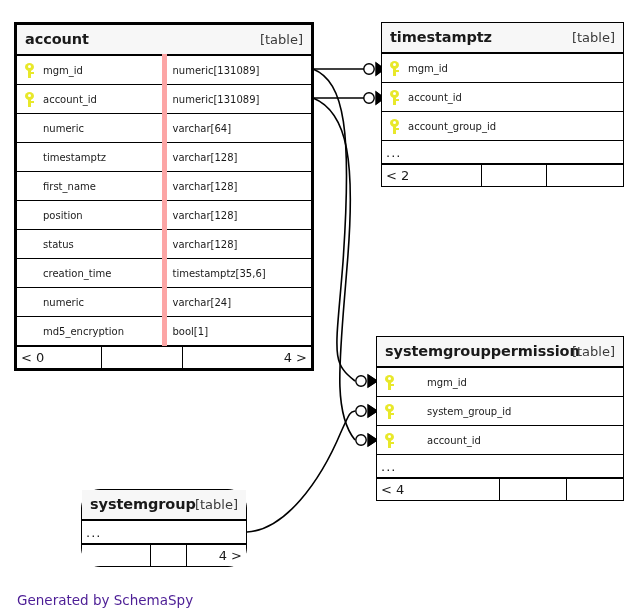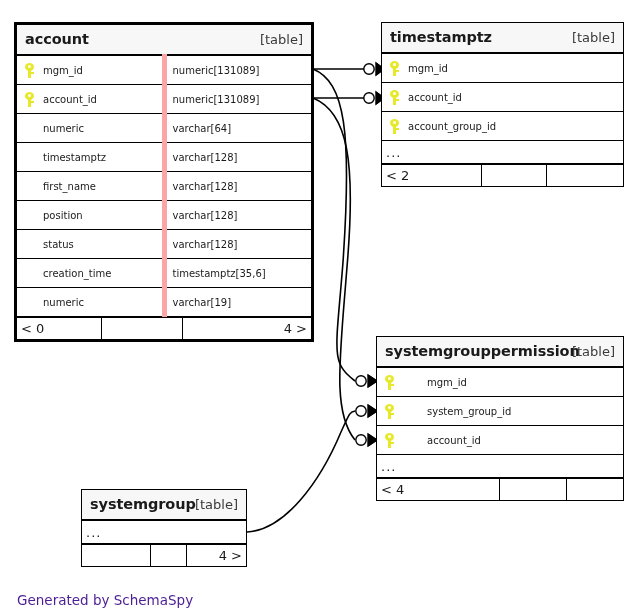--- a/index.html
+++ b/index.html
@@ -272,21 +272,27 @@
       <tr class="col">
         <td class="cname">
           <span class="nokey"></span><span class="cl">creation_time</span>
         </td>
         <td class="ctype">timestamptz[35,6]</td>
       </tr>
       <tr class="col">
         <td class="cname">
           <span class="nokey"></span><span class="cl">numeric</span>
         </td>
-        <td class="ctype">varchar[19]</td>
+        <td class="ctype">varchar[24]</td>
+      </tr>
+      <tr class="col">
+        <td class="cname">
+          <span class="nokey"></span><span class="cl">md5_encryption</span>
+        </td>
+        <td class="ctype">bool[1]</td>
       </tr>
     </tbody>
       </table>
     <table>
       <tbody>
           <tr class="foot">
         <td class="l" style="width:80px">&lt; 0</td>
         <td class="m" style="width:80px"></td>
         <td class="r">4 &gt;</td>
       </tr>
@@ -363,21 +369,21 @@
       <tbody>
           <tr class="foot">
         <td class="l" style="width:118px">&lt; 4</td>
         <td class="m" style="width:66px"></td>
         <td class="r"></td>
       </tr>
     </tbody>
       </table>
   </div>
 
-  <div class="tbl" id="t-systemgroup" style="left:81px; top:477px; width:166px;">
+  <div class="tbl" id="t-systemgroup" style="left:81px; top:477px; width:166px;border-radius:19px;">
     <table>
       <tbody>
           <tr class="hdr">
         <td class="tname">systemgroup</td>
         <td class="ttag">[table]</td>
       </tr>
       <tr class="dots">
         <td colspan="2">...</td>
       </tr>
     </tbody>

